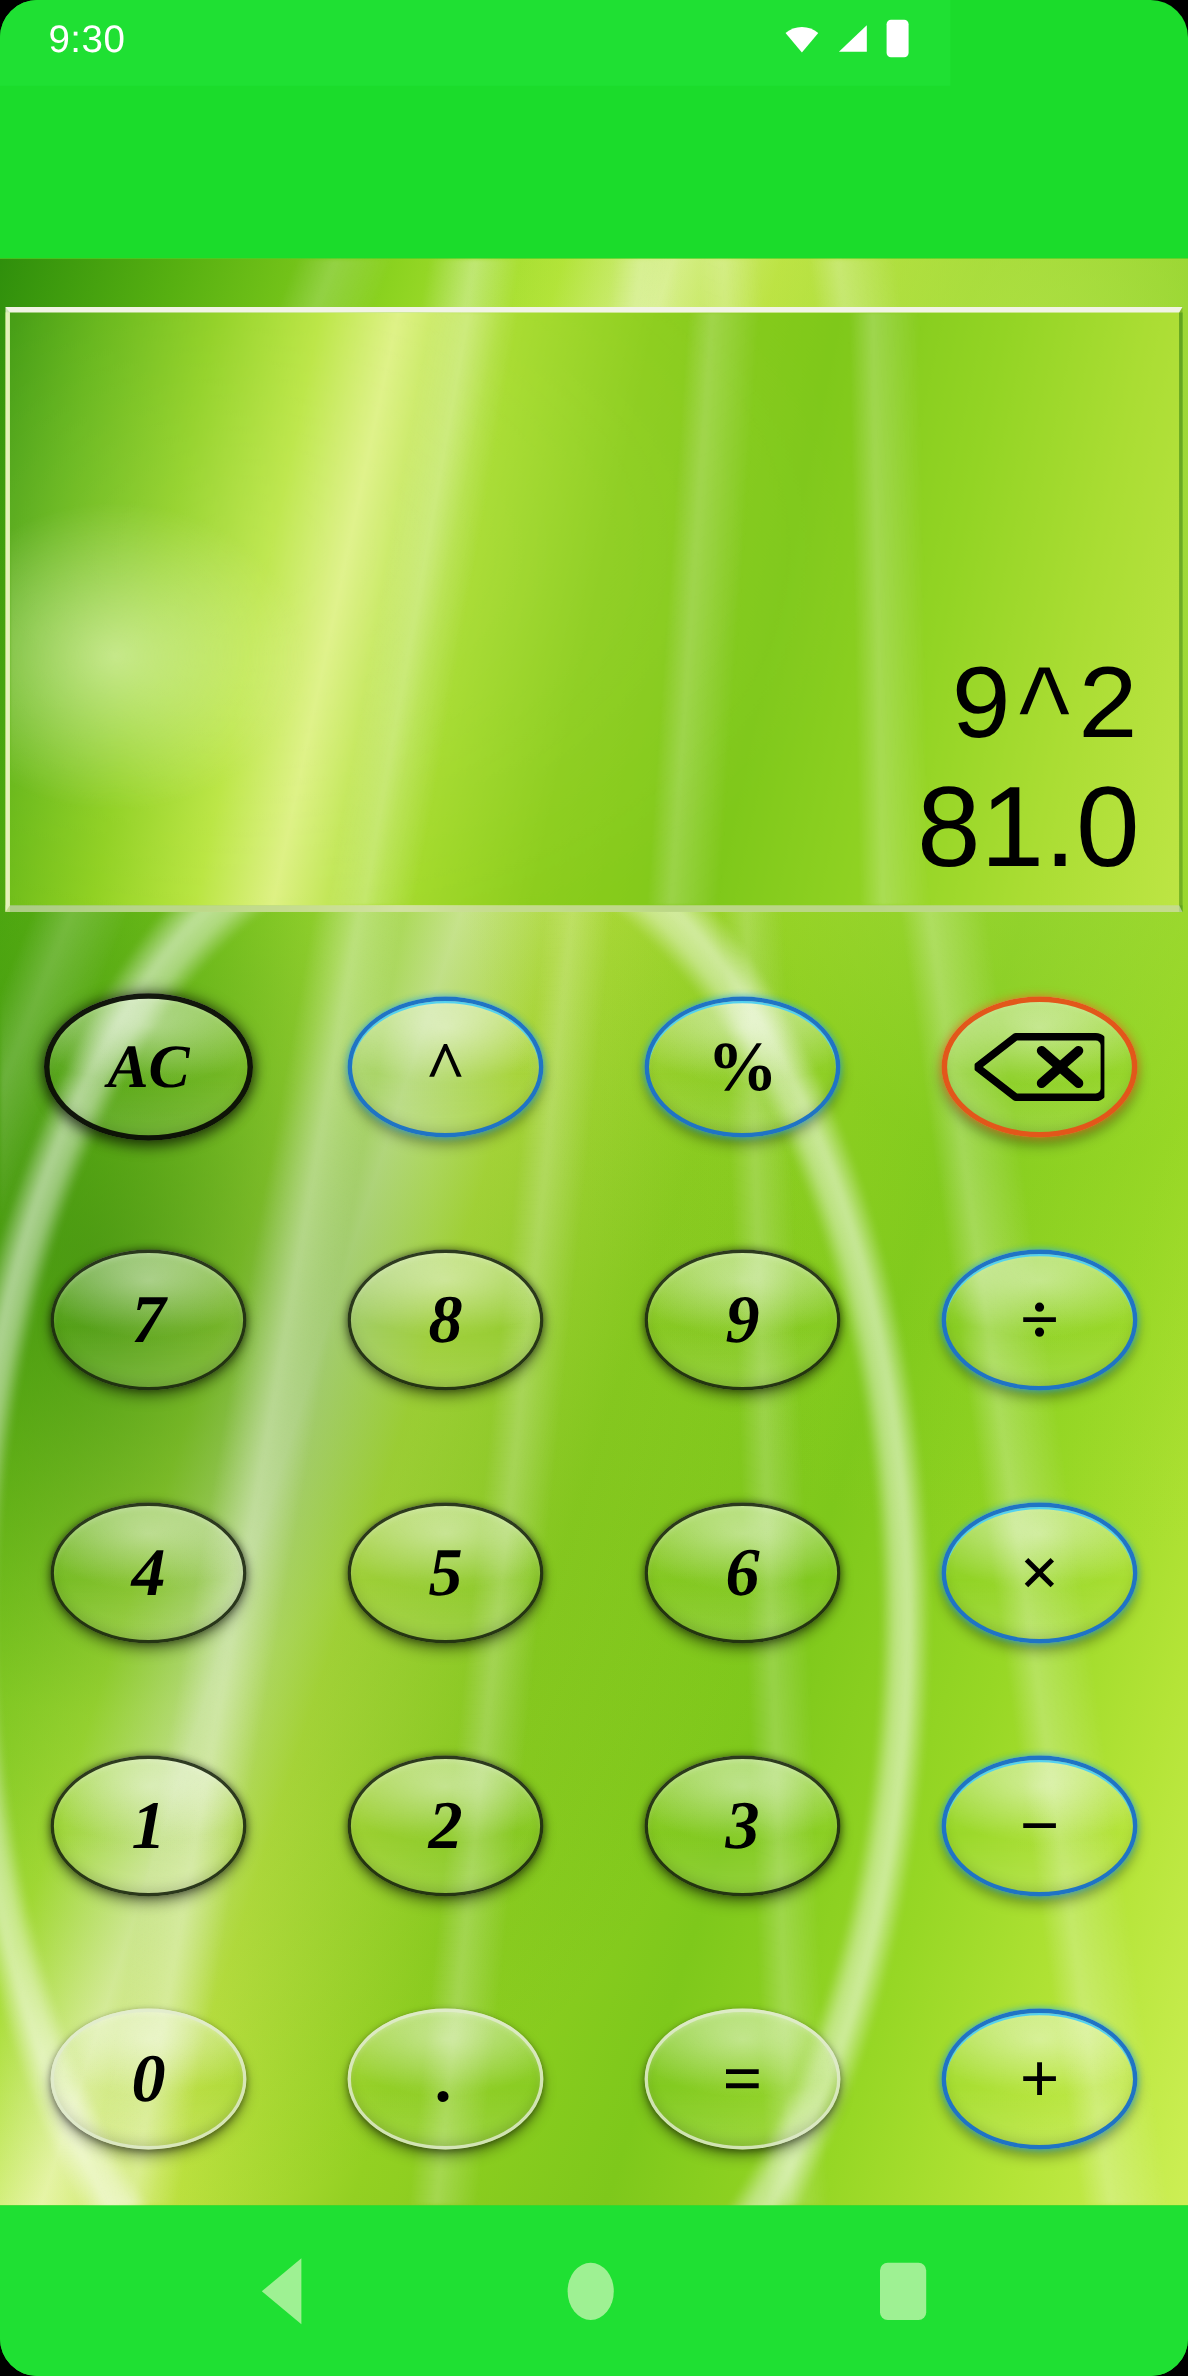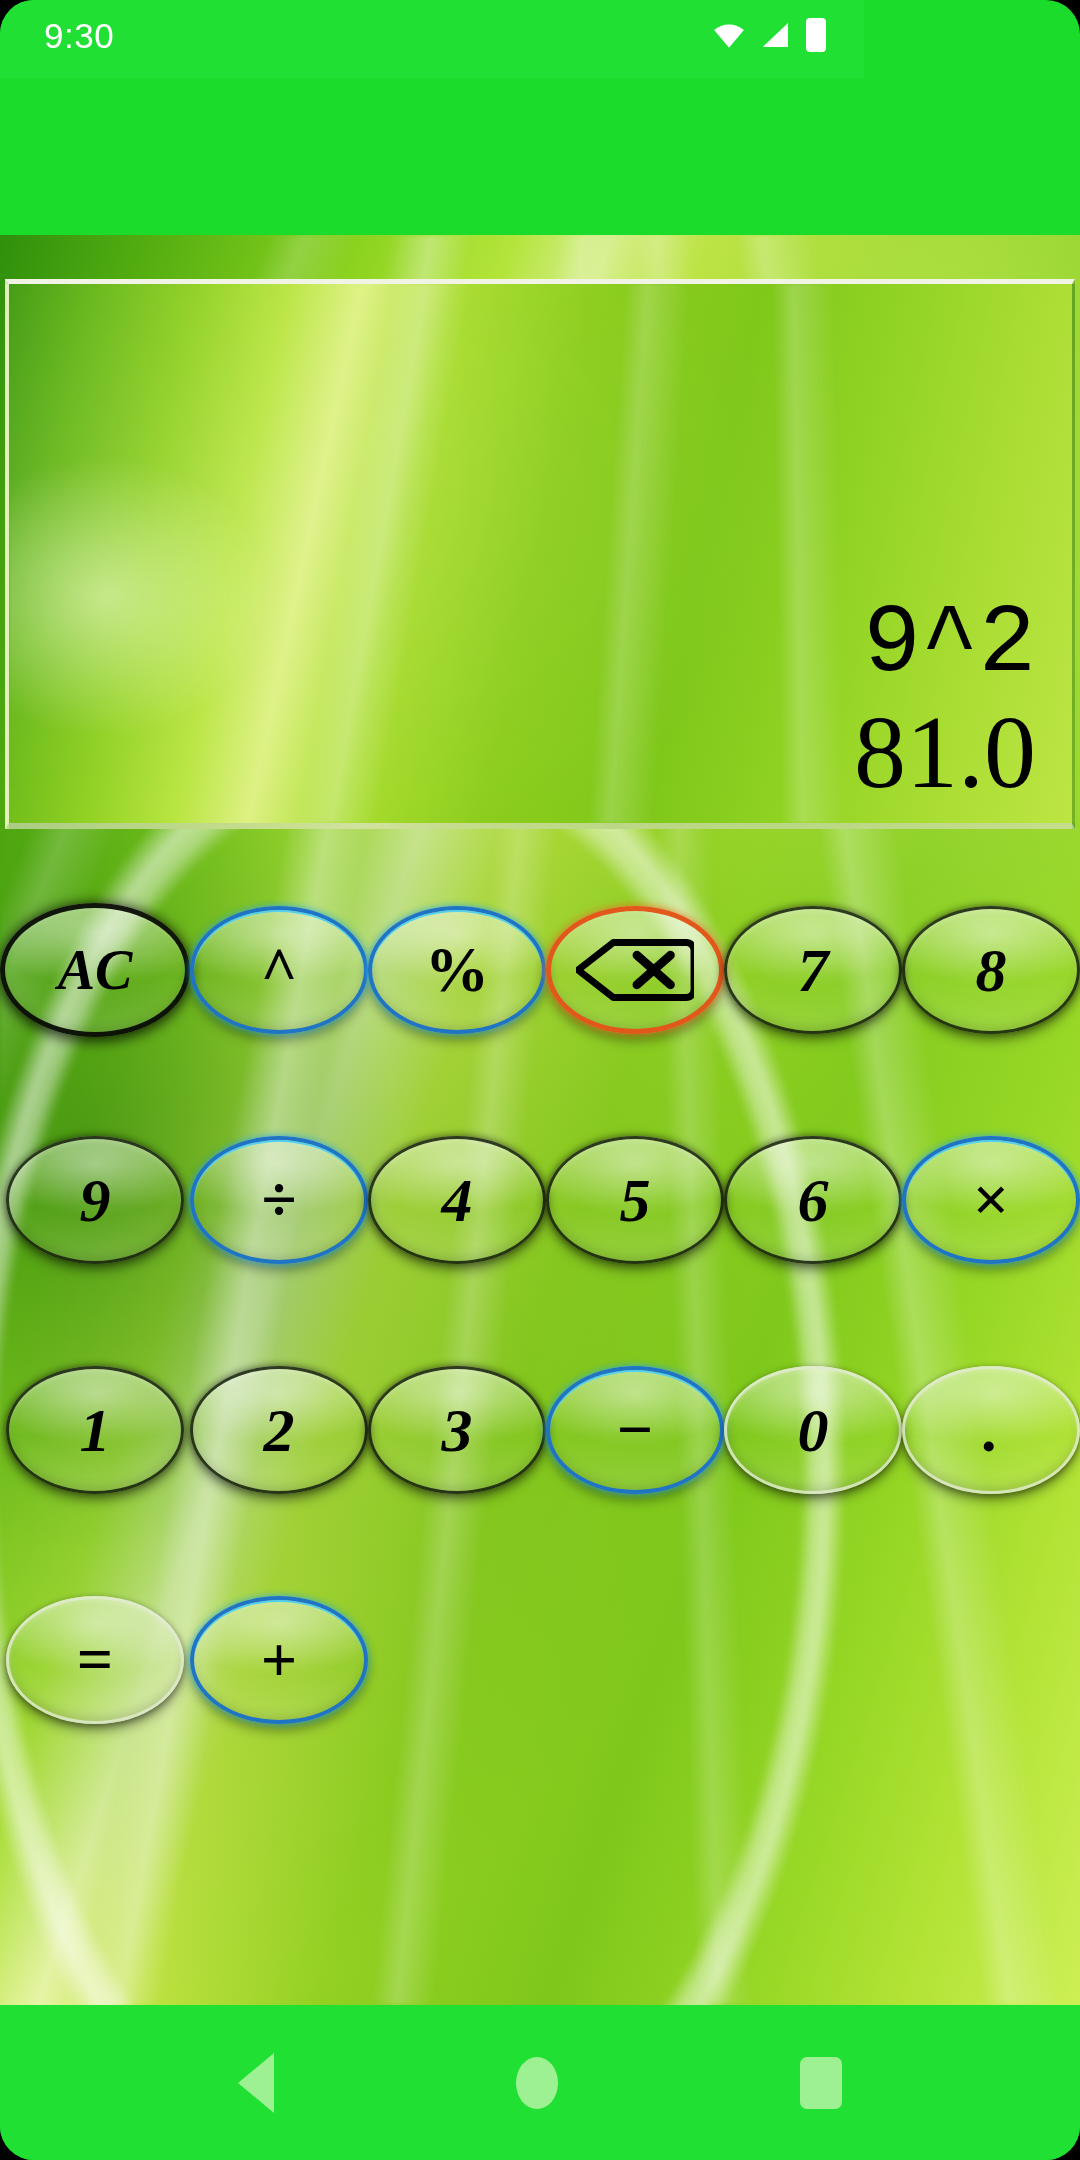--- a/index.html
+++ b/index.html
@@ -155,33 +155,33 @@
     text-align:right;
     z-index:5;
   }
   #expression {
     font-family:Liberation Mono, monospace;
     font-size:96px; line-height:1.08;
     color:#000000; font-weight:400;
     display:block;
   }
   #result {
-    font-family:Liberation Serif, serif;
+    font-family:Liberation Sans, sans-serif;
     font-size:104px; line-height:1.06;
     color:#000000; font-weight:400;
     display:block;
   }
 
   
   #keypad {
     position:absolute;
     left:0; top:620px;
     width:1080px; height:1150px;
     display:grid;
-    grid-template-columns:repeat(6, 1fr);
+    grid-template-columns:repeat(4, 1fr);
     grid-template-rows:repeat(5, 1fr);
     z-index:6;
   }
   .cell {
     display:flex; align-items:center; justify-content:center;
   }
   .btn {
     position:relative;
     width:178px; height:128px;
     border-radius:50%;

